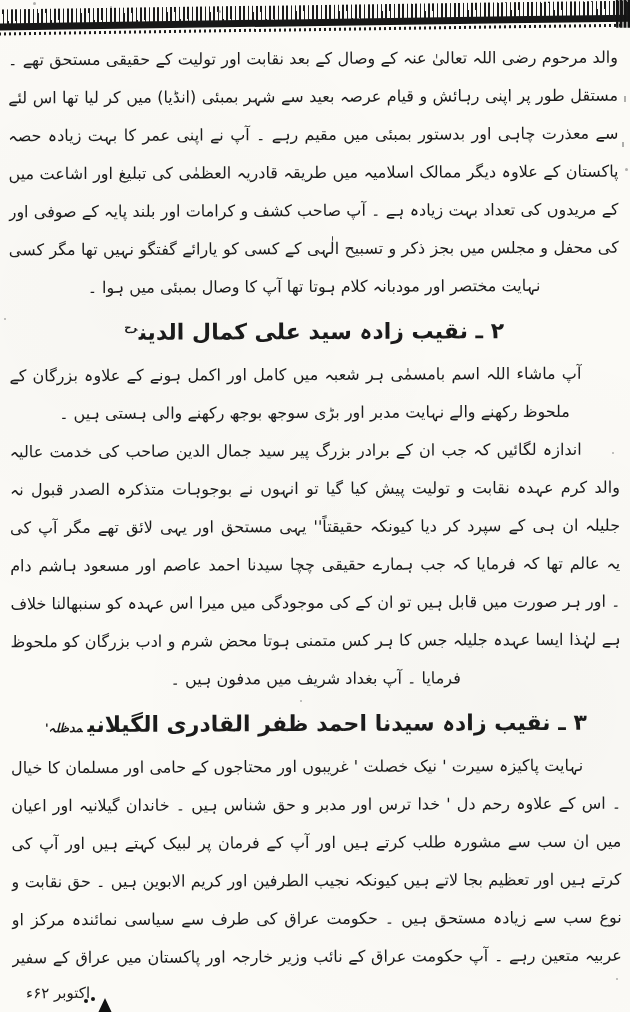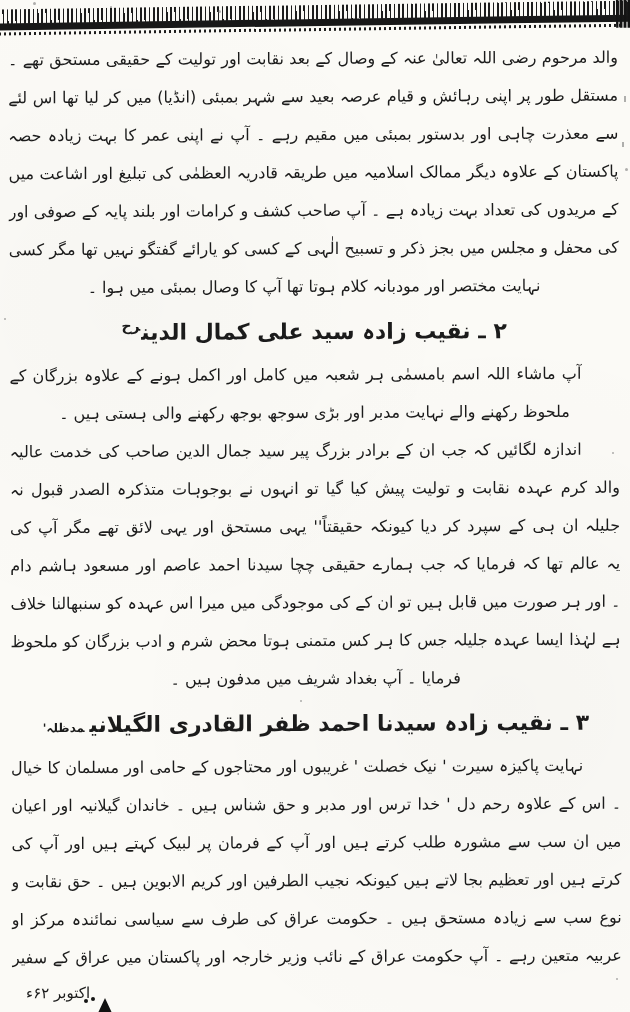--- a/index.html
+++ b/index.html
@@ -67,30 +67,31 @@
     height: 42px;
     line-height: 42px;
     font-size: 22px;
     font-weight: bold;
     text-align: center;
     text-align-last: center;
     white-space: nowrap;
     overflow: hidden;
   }
   .honorific {
-    font-size: 14px;
+    font-size: 10px;
     font-weight: bold;
     position: relative;
     top: -9px;
     margin-right: 1px;
   }
   .heading-suffix {
     font-size: 12px;
     font-weight: bold;
     margin-right: 5px;
+    font-style: italic;
   }
   .footer-date {
     margin-top: 3px;
     padding-left: 14px;
     height: 26px;
     line-height: 26px;
     font-size: 15px;
     text-align: left;
     direction: rtl;
   }

